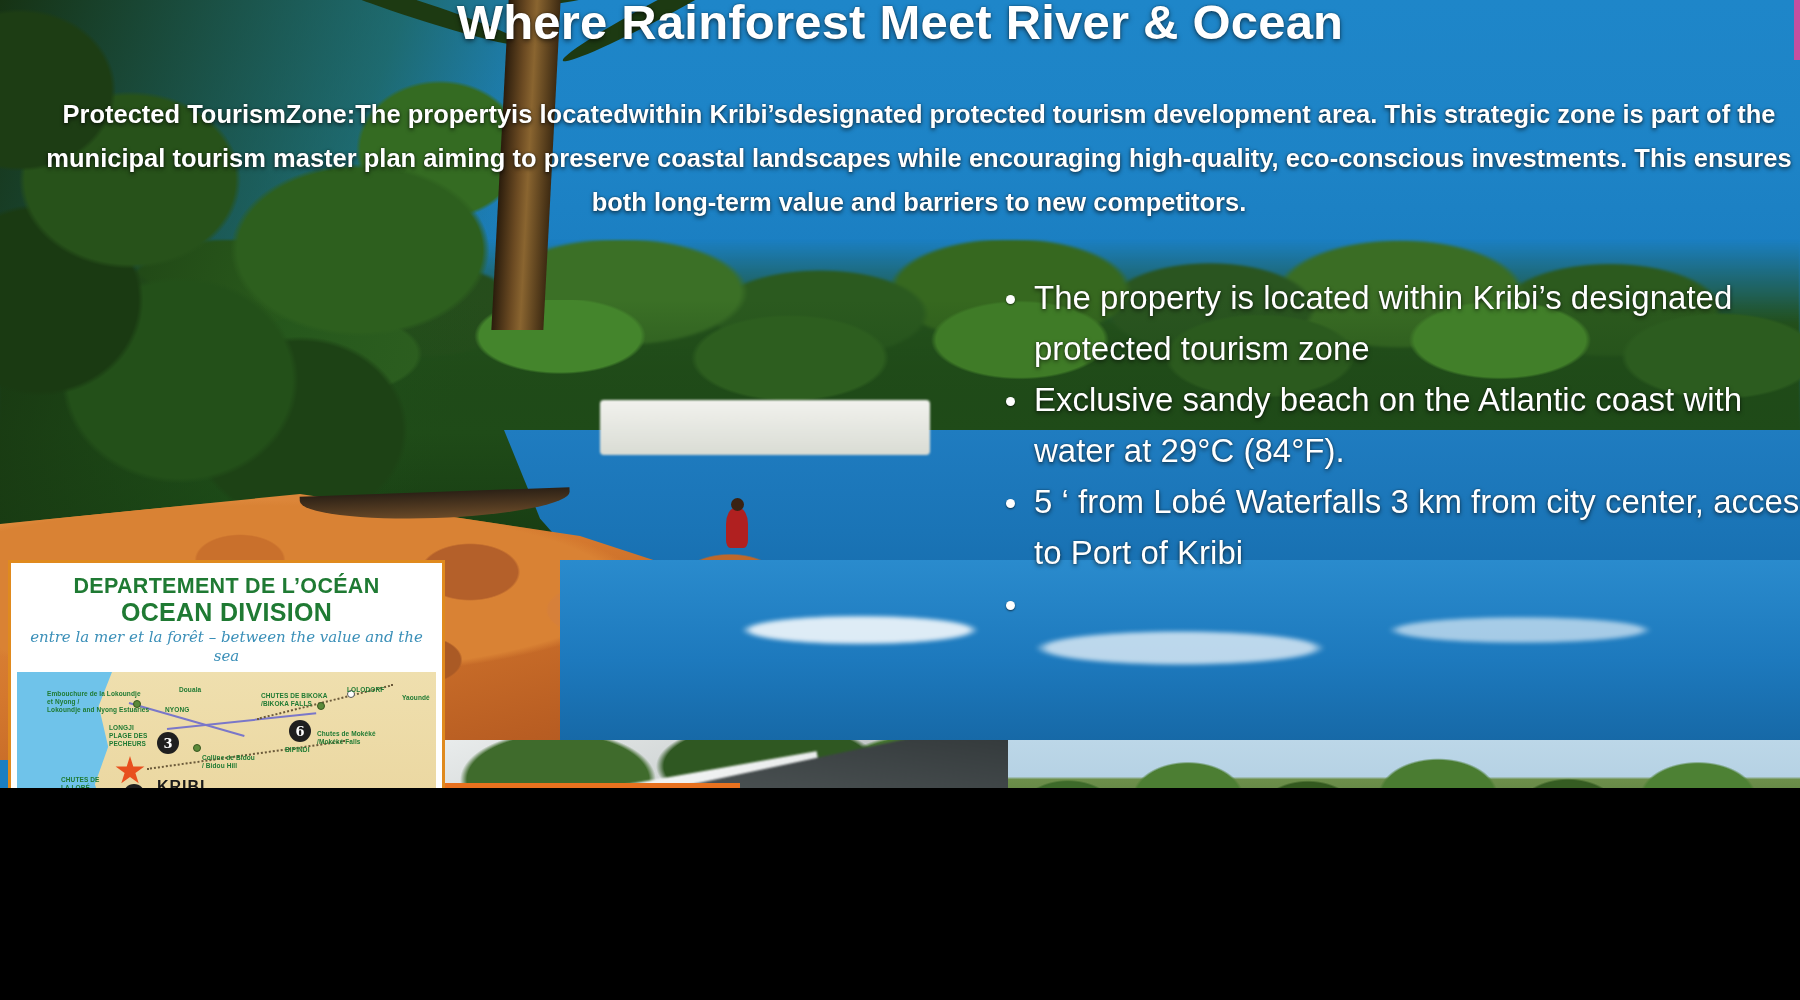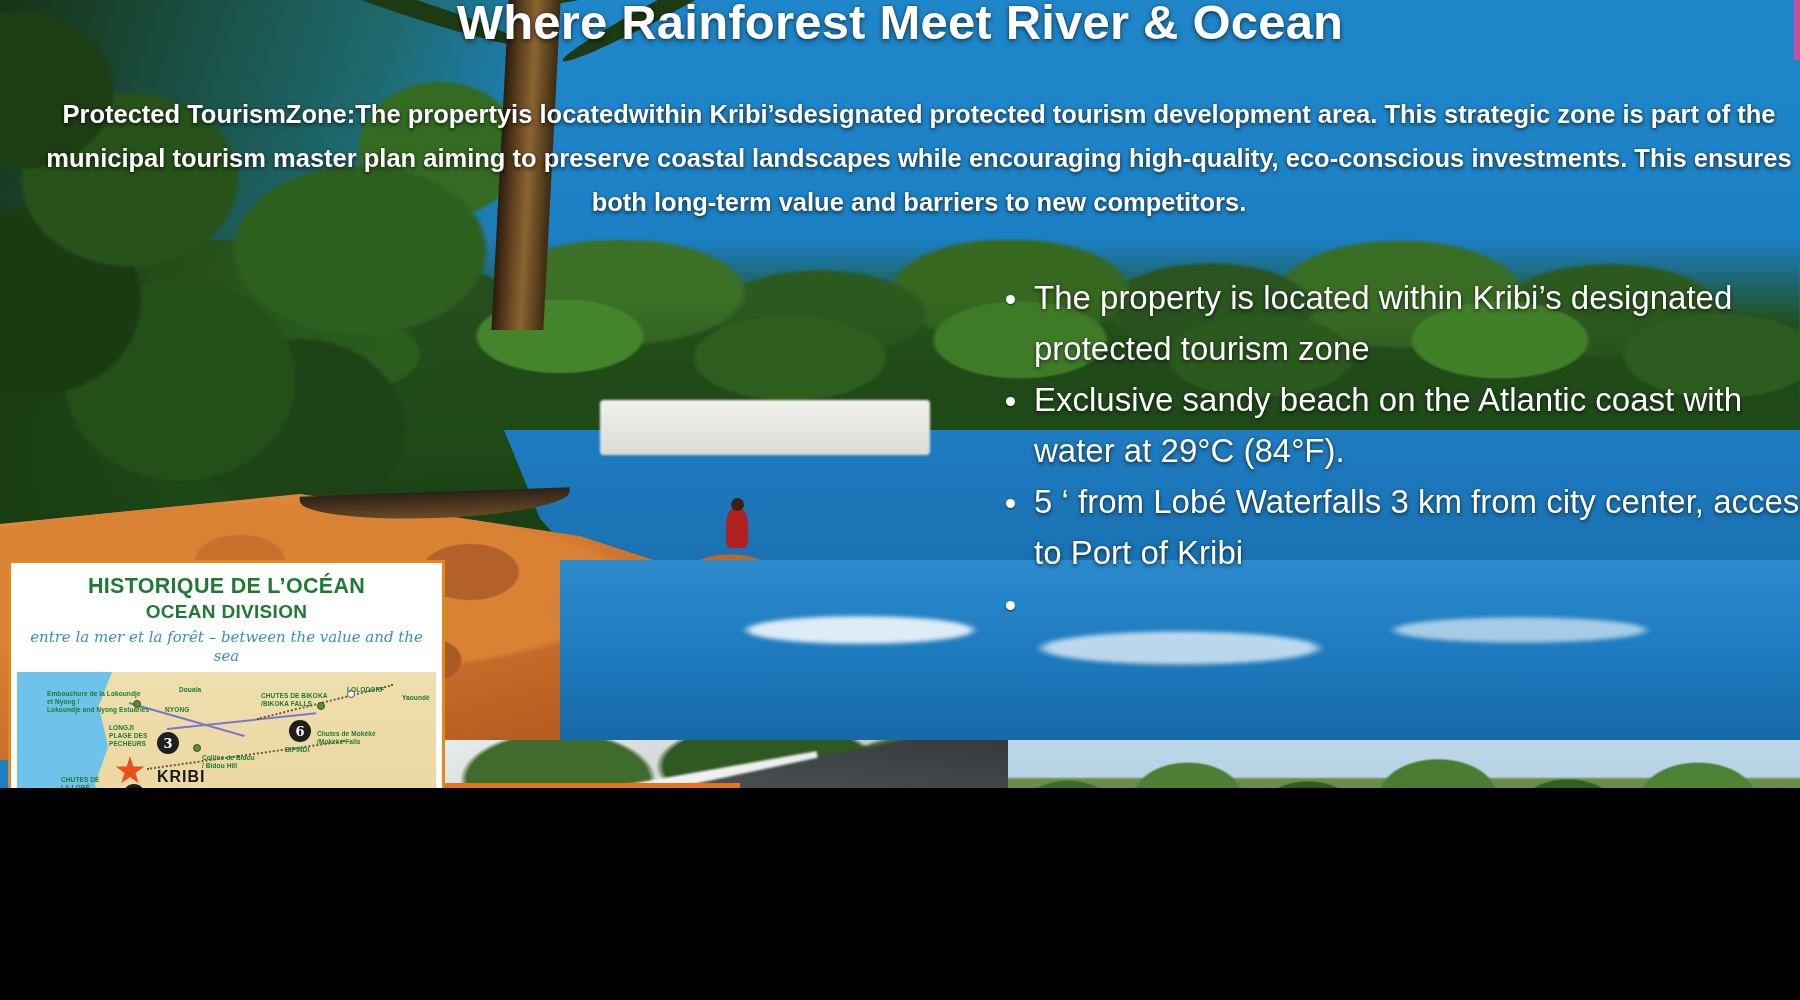--- a/index.html
+++ b/index.html
@@ -184,21 +184,21 @@
   }
   .map-head{
     padding:10px 6px 2px;
     text-align:center;
   }
   .map-title1{
     color:#1f7a33; font-weight:bold; font-size:21.5px; letter-spacing:.3px;
     line-height:26px;
   }
   .map-title2{
-    color:#1f7a33; font-weight:bold; font-size:19px; letter-spacing:.3px;
+    color:#1f7a33; font-weight:bold; font-size:25px; letter-spacing:.3px;
     line-height:26px;
   }
   .map-sub{
     color:#3a8fb8; font-size:15px; font-style:italic; font-family:"DejaVu Serif", serif;
     margin-top:3px; line-height:19px;
   }
   .map-body{
     position:relative; margin:4px 6px 0; height:340px;
     background:#ecd9a4;
     overflow:hidden;
@@ -393,21 +393,21 @@
     <div class="person orange" style="left:392px;top:168px;width:22px;height:62px;"></div>
     <div class="person" style="left:286px;top:176px;width:20px;height:60px;"></div>
     <div class="person" style="left:452px;top:190px;width:24px;height:60px;"></div>
     <div class="person" style="left:506px;top:196px;width:22px;height:58px;"></div>
   </div>
 
   <div class="orange-strip"></div>
 
   <div class="map-card">
     <div class="map-head">
-      <div class="map-title1">HISTORIQUE DE L’OCÉAN</div>
+      <div class="map-title1">DEPARTEMENT DE L’OCÉAN</div>
       <div class="map-title2">OCEAN DIVISION</div>
       <div class="map-sub">entre la mer et la forêt – between the value and the sea</div>
     </div>
     <div class="map-body">
       <div class="map-land"></div>
       <div class="map-sea"></div>
 
       <div class="map-river" style="left:112px;top:30px;width:120px;transform:rotate(16deg);"></div>
       <div class="map-river" style="left:150px;top:56px;width:150px;transform:rotate(-6deg);"></div>
       <div class="map-river" style="left:110px;top:120px;width:30px;transform:rotate(70deg);"></div>
@@ -415,21 +415,21 @@
       <div class="map-river" style="left:160px;top:200px;width:120px;transform:rotate(-22deg);"></div>
       <div class="map-river" style="left:230px;top:180px;width:170px;transform:rotate(12deg);"></div>
 
       <div class="map-road" style="left:130px;top:96px;width:200px;transform:rotate(-8deg);"></div>
       <div class="map-road" style="left:190px;top:150px;width:210px;transform:rotate(4deg);"></div>
       <div class="map-road" style="left:240px;top:46px;width:140px;transform:rotate(-14deg);"></div>
       <div class="map-road" style="left:105px;top:120px;width:20px;transform:rotate(80deg);"></div>
       <div class="map-road" style="left:100px;top:140px;width:180px;transform:rotate(72deg);"></div>
 
       <div class="map-star" style="left:98px;top:84px;"></div>
-      <div class="map-city" style="left:140px;top:96px;">KRIBI</div>
+      <div class="map-city" style="left:140px;top:106px;">KRIBI</div>
 
       <div class="map-dot" style="left:116px;top:28px;"></div>
       <div class="map-dot" style="left:176px;top:72px;"></div>
       <div class="map-dot" style="left:300px;top:30px;"></div>
       <div class="map-dot white" style="left:330px;top:18px;"></div>
       <div class="map-dot white" style="left:338px;top:144px;"></div>
 
       <div class="map-animal" style="left:176px;top:306px;"></div>
       <div class="map-animal" style="left:210px;top:308px;width:18px;height:12px;"></div>
 

